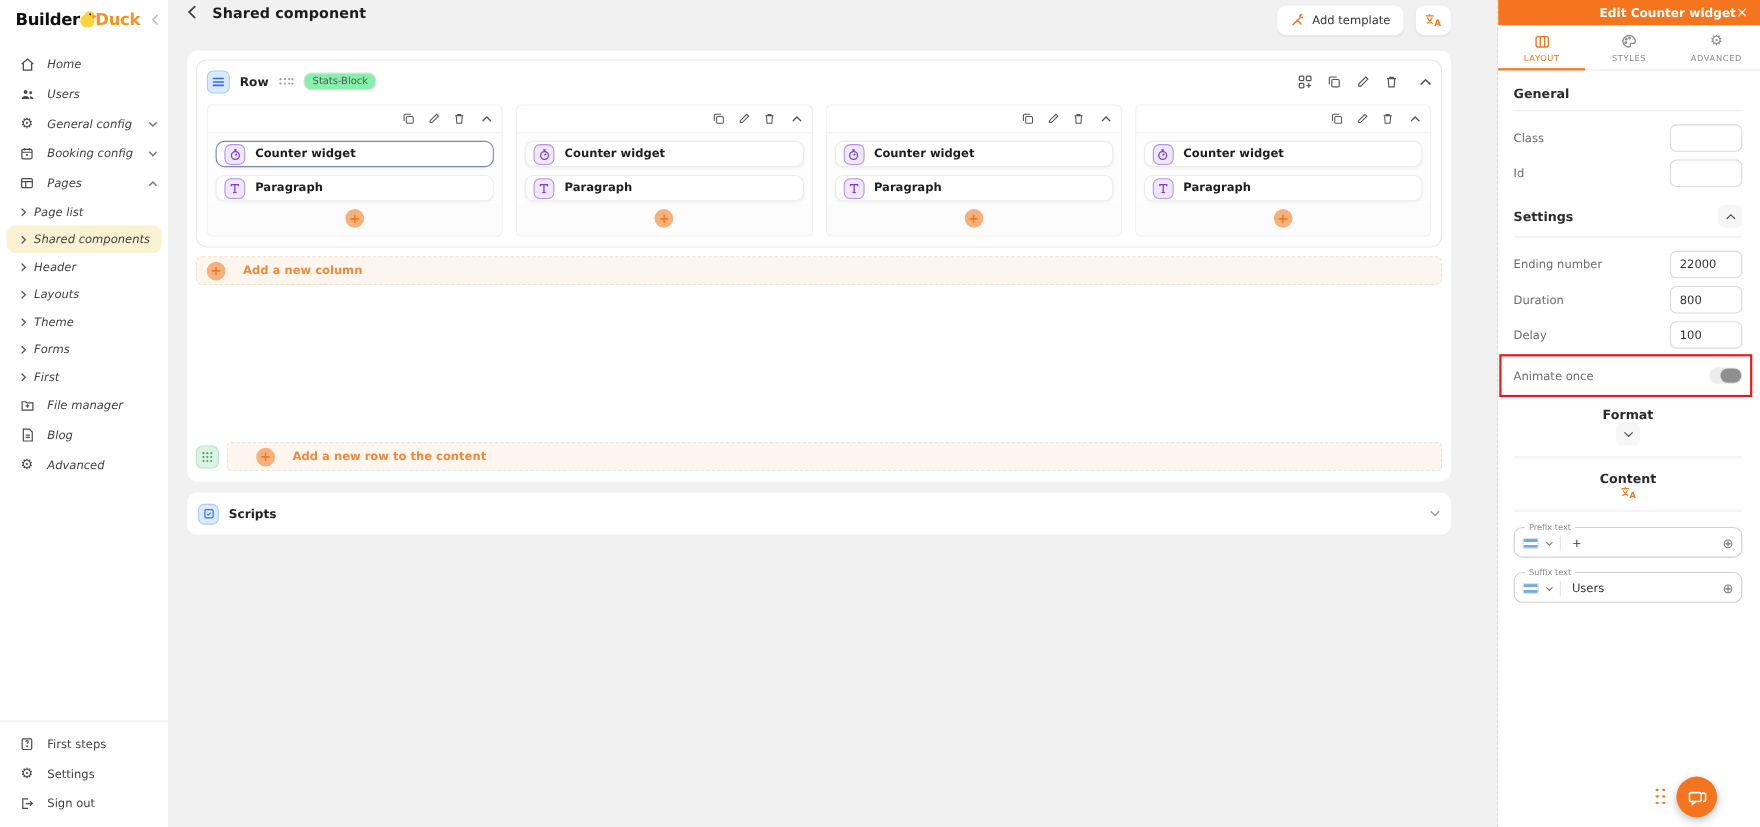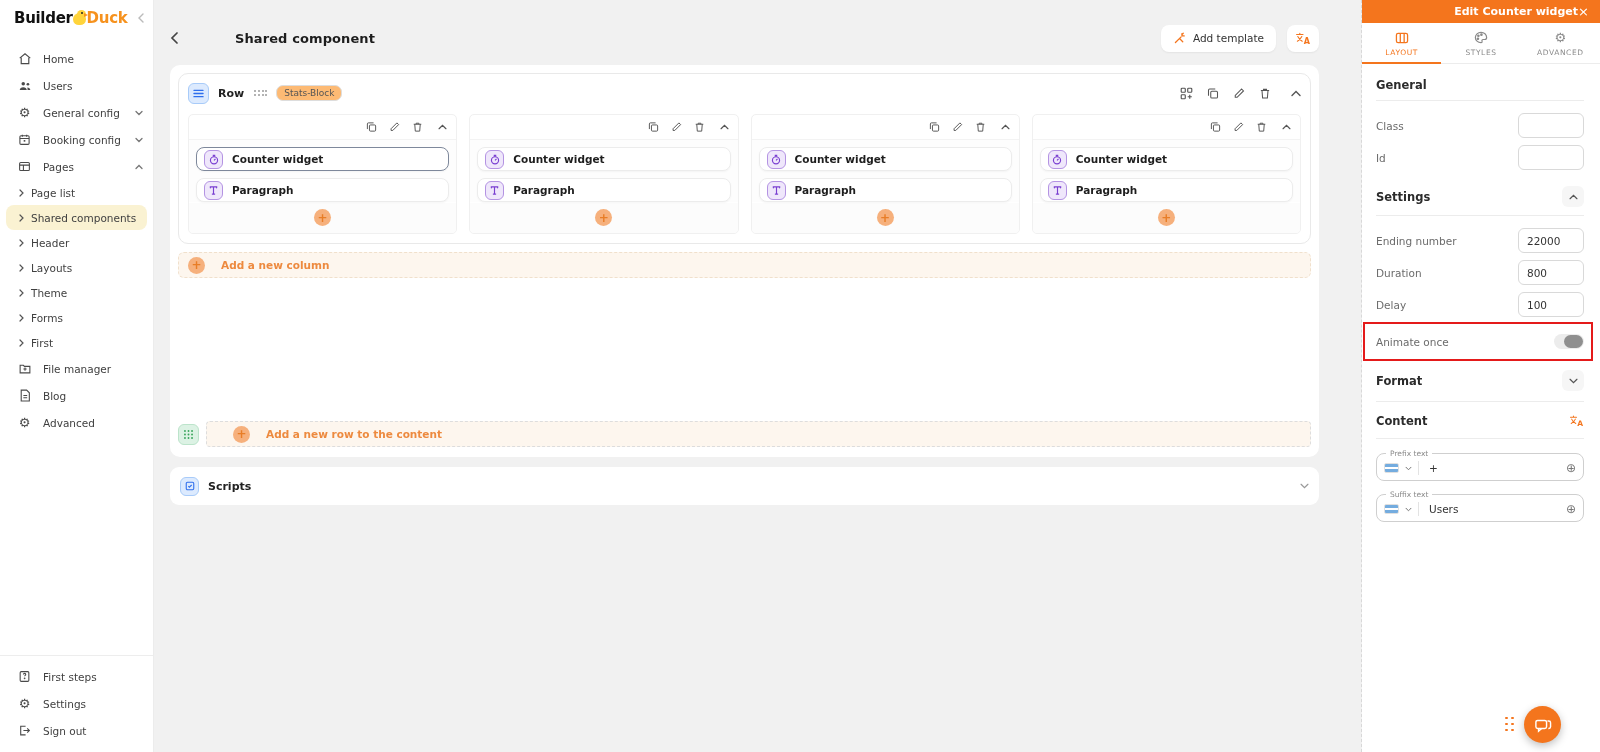--- a/index.html
+++ b/index.html
@@ -12,51 +12,51 @@
   .logo-row { display:flex; align-items:center; padding:9px 8px 6px 14px; }
   .logo-text { font-size:15px; font-weight:700; letter-spacing:-0.3px; display:flex; align-items:center; }
   .logo-builder { color:#111; }
   .logo-duckword { color:#F6921E; }
   .duck { position:relative; width:16px; height:16px; margin:0 -1px; }
   .duck .body { position:absolute; left:1px; top:3px; width:13px; height:12px; background:#FFD43B; border-radius:50% 50% 45% 45%; }
   .duck .head { position:absolute; left:5px; top:0px; width:9px; height:9px; background:#FFD43B; border-radius:50%; }
   .duck .beak { position:absolute; left:12px; top:3px; width:0; height:0; border-left:4px solid #F6921E; border-top:2px solid transparent; border-bottom:2px solid transparent; }
   .duck .eye { position:absolute; left:9px; top:2px; width:2px; height:2px; background:#222; border-radius:50%; }
   .collapse-btn { margin-left:auto; color:#bbb; cursor:pointer; display:flex; }
-  nav.menu { flex:1; padding-top:12px; overflow:hidden; }
+  nav.menu { flex:1; padding-top:12px; overflow:hidden;font-style:italic; }
   .nav-item { display:flex; align-items:center; gap:11px; height:27px; padding:0 10px 0 17px; color:#3f3f3f; cursor:pointer; }
   .nav-item .ic { width:15px; height:15px; display:flex; align-items:center; justify-content:center; color:#4a4a4a; flex-shrink:0; font-size:13px; line-height:1; }
   .nav-item .lbl { font-size:10.5px; font-weight:500; white-space:nowrap; }
   .nav-item .chev { margin-left:auto; color:#777; display:flex; }
   .sub-item { display:flex; align-items:center; gap:7px; height:25px; margin:0 6px; padding:0 6px 0 13px; border-radius:8px; color:#3f3f3f; cursor:pointer; }
   .sub-item .arrow { color:#555; font-size:9px; display:flex; }
   .sub-item .lbl { font-size:10.5px; font-weight:500; white-space:nowrap; }
   .sub-item.active { background:#FAF2D2; }
   .side-footer { border-top:1px solid #ededed; padding:7px 0 8px 0; }
   .glyph { font-size:13px; }
 
   
   .main { flex:1; display:flex; flex-direction:column; padding:0 18px 0 16px; min-width:0; }
-  .main-header { display:flex; align-items:center; margin-top:24px; height:28px;gap:42px; }
+  .main-header { display:flex; align-items:flex-start; margin-top:5px; height:28px; }
   .back-btn { display:flex; align-items:center; color:#444; cursor:pointer; margin-right:14px; }
   .page-title { font-size:13px; font-weight:700; color:#1d1d1d; letter-spacing:0.1px; }
   .header-actions { margin-left:auto; display:flex; gap:11px; }
   .btn-white { background:#fff; border:none; border-radius:8px; box-shadow:0 1px 2px rgba(0,0,0,0.06); display:flex; align-items:center; gap:7px; padding:0 12px; height:27px; font-size:10.5px; font-weight:500; color:#333; cursor:pointer; font-family:inherit; }
   .btn-icon-only { padding:0 8px; }
 
   .content-card { margin-top:13px; background:#fff; border-radius:10px; height:392px; display:flex; flex-direction:column; padding:8px 8px 10px 8px; }
   .row-block { border:1px solid #e9e9e9; border-radius:10px; padding:7px 9px 9px 9px; }
   .row-head { display:flex; align-items:center; gap:9px; height:24px; }
   .icon-box { border-radius:6px; display:flex; align-items:center; justify-content:center; flex-shrink:0; }
   .icon-box.blue { width:21px; height:21px; background:#DCEAFE; border:1px solid #A8CBF9; color:#2F6FED; }
   .icon-box.green { width:21px; height:21px; background:#DCF2E4; border:1px solid #BCE4CB; color:#3AA65C; }
   .icon-box.purple { width:19px; height:19px; background:#EFE7FB; border:1px solid #B493E3; color:#7A3FD1; }
   .row-title { font-size:11px; font-weight:700; color:#222; }
   .drag-dots { color:#9a9a9a; display:flex; }
-  .tag-pill { border:1px solid #ddd; background:#fdba74; color:#555; border-radius:7px; font-size:9px; padding:2px 7px; }
+  .tag-pill { border:1px solid #ddd; background:#86efac; color:#555; border-radius:7px; font-size:9px; padding:2px 7px; }
   .row-tools { margin-left:auto; display:flex; align-items:center; gap:14px; color:#555; }
   .tool { display:flex; cursor:pointer; color:#555; }
   .cols { display:grid; grid-template-columns:repeat(4,1fr); gap:12px; margin-top:9px; }
   .col { background:#fff; border:1px solid #f0f0f0; border-radius:5px; overflow:hidden; }
   .col-head { display:flex; justify-content:flex-end; align-items:center; gap:12px; padding:6px 9px; border-bottom:1px solid #f3f3f3; color:#555; }
   .col-body { padding:7px 7px 0 7px; display:flex; flex-direction:column; gap:7px; background:#fdfdfd; }
   .widget { display:flex; align-items:center; gap:9px; background:#fff; border:1px solid #ececec; border-radius:8px; padding:4px 7px; height:24px; box-shadow:0 1px 2px rgba(0,0,0,0.04); cursor:pointer; }
   .widget.selected { border-color:#7e889b; }
   .widget .wlbl { font-size:10.5px; font-weight:700; color:#1e1e1e; }
   .col-plus { display:flex; justify-content:center; padding:6px 0 7px 0; background:#fcfcfc; margin-top:1px; }
@@ -91,21 +91,21 @@
   .field-row { display:flex; align-items:center; justify-content:space-between; margin-bottom:7px; height:25px; }
   .field-lbl { color:#6b6b6b; font-size:10.5px; }
   .tin { width:66px; height:25px; border:1px solid #d9d9d9; border-radius:6px; padding:0 8px; font-size:10.5px; color:#333; font-family:inherit; background:#fff; }
   .num-wrap { position:relative; width:86px; }
   .num-wrap .tin { width:100%; border:1.5px solid #4b5563; padding-right:18px; }
   .spinner { position:absolute; right:5px; top:4px; display:flex; flex-direction:column; line-height:0.55; font-size:6.5px; color:#555; cursor:pointer; }
   .toggle { width:30px; height:15px; border-radius:9px; background:#ececec; position:relative; cursor:pointer; }
   .toggle .knob { position:absolute; right:1px; top:1px; width:19px; height:13px; border-radius:8px; background:#8f8f8f; }
   .animate-row { position:relative; margin:12px 0 16px 0; }
   .red-frame { position:absolute; left:-13px; right:-9px; top:-7px; bottom:-7px; border:2.5px solid #E41A1A; pointer-events:none; }
-  .head-row { display:flex; align-items:center; justify-content:space-between; margin-top:14px; }
+  .head-row { display:flex; align-items:center; justify-content:space-between; margin-top:14px;flex-direction:column; }
   .translate-ic { color:#F4751D; display:flex; cursor:pointer; }
   fieldset.txt-field { border:1px solid #cfcfcf; border-radius:8px; padding:1px 7px 3px 7px; margin-bottom:9px; }
   fieldset.txt-field legend { font-size:7.5px; color:#8a8a8a; padding:0 4px; margin-left:2px; }
   .tf-row { display:flex; align-items:center; gap:6px; height:18px; }
   .flag { width:15px; height:10px; border-radius:2px; background:linear-gradient(to bottom,#74ACDF 33%,#fff 33%,#fff 66%,#74ACDF 66%); border:1px solid #e0e0e0; flex-shrink:0; }
   .tf-chev { color:#777; display:flex; }
   .tf-sep { width:1px; height:14px; background:#e3e3e3; }
   .tf-val { flex:1; font-size:10.5px; color:#333; padding-left:4px; }
   .circle-plus { color:#777; font-size:12px; cursor:pointer; }
 

